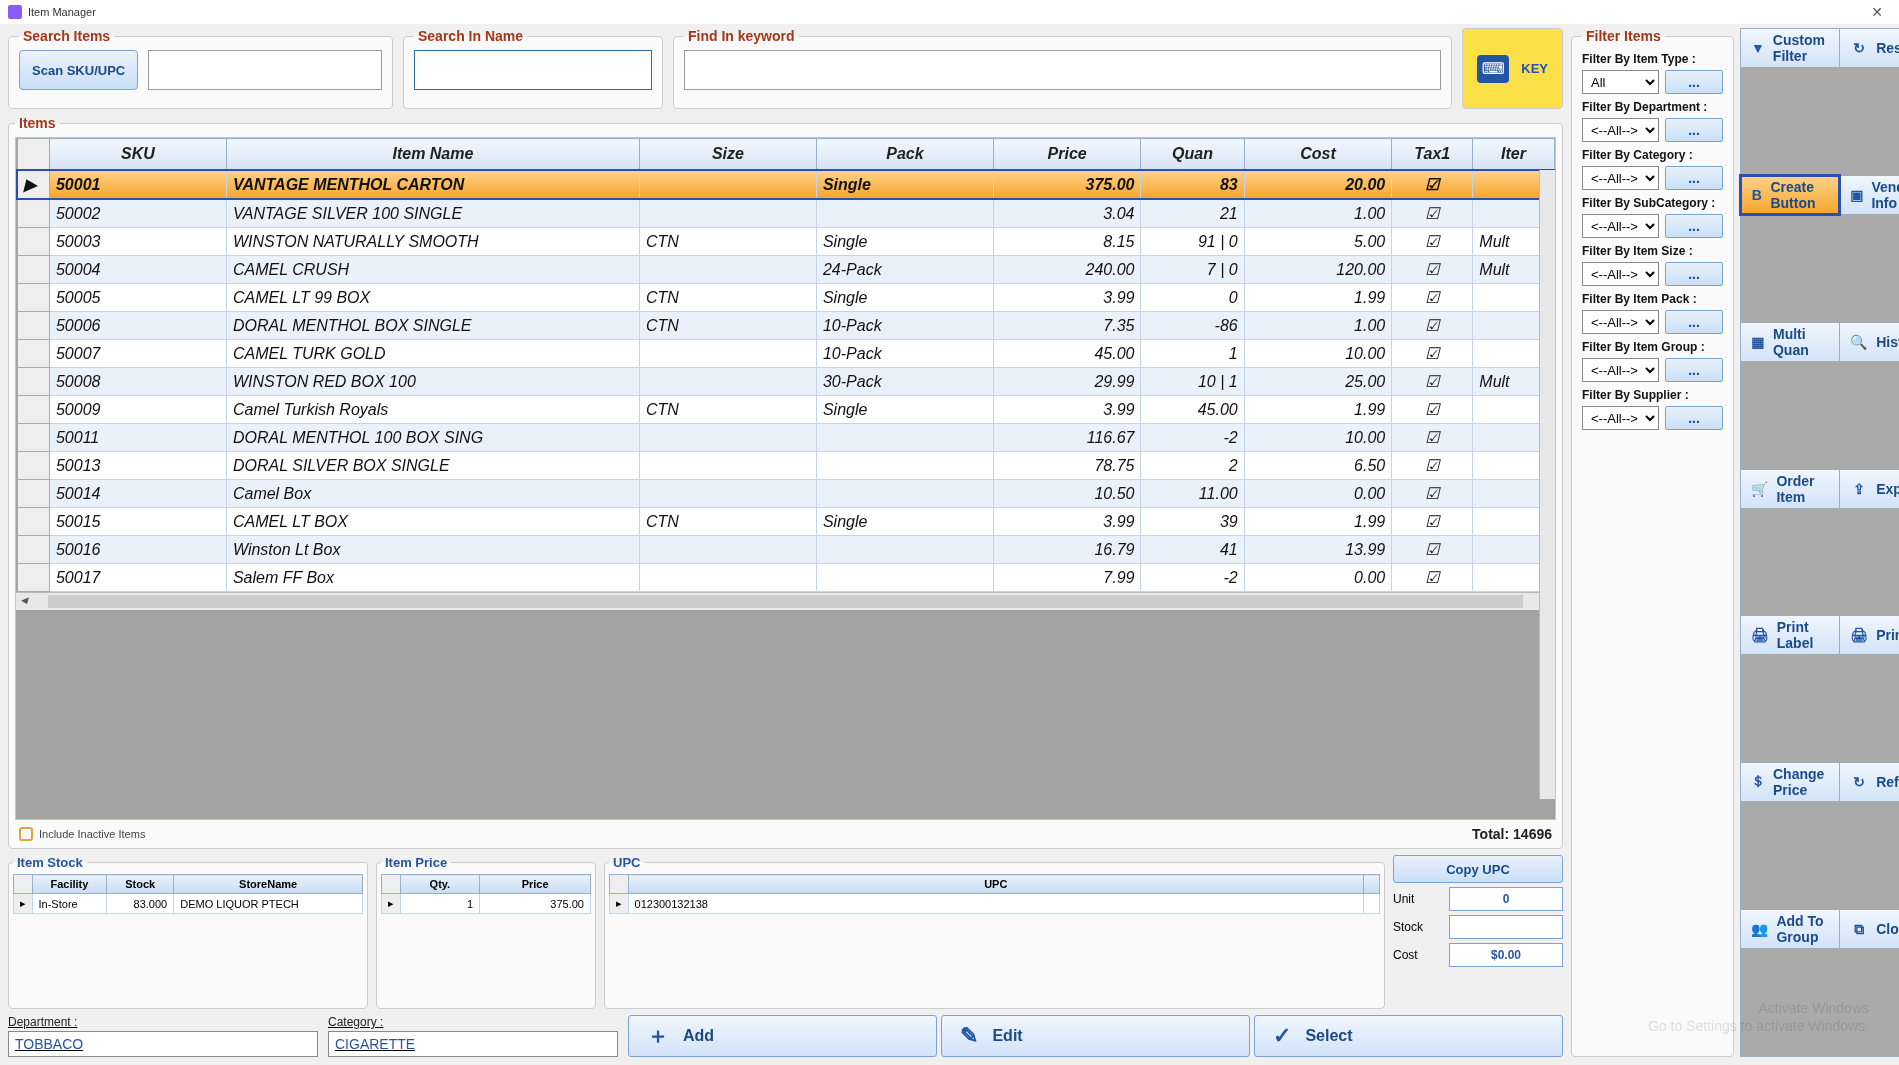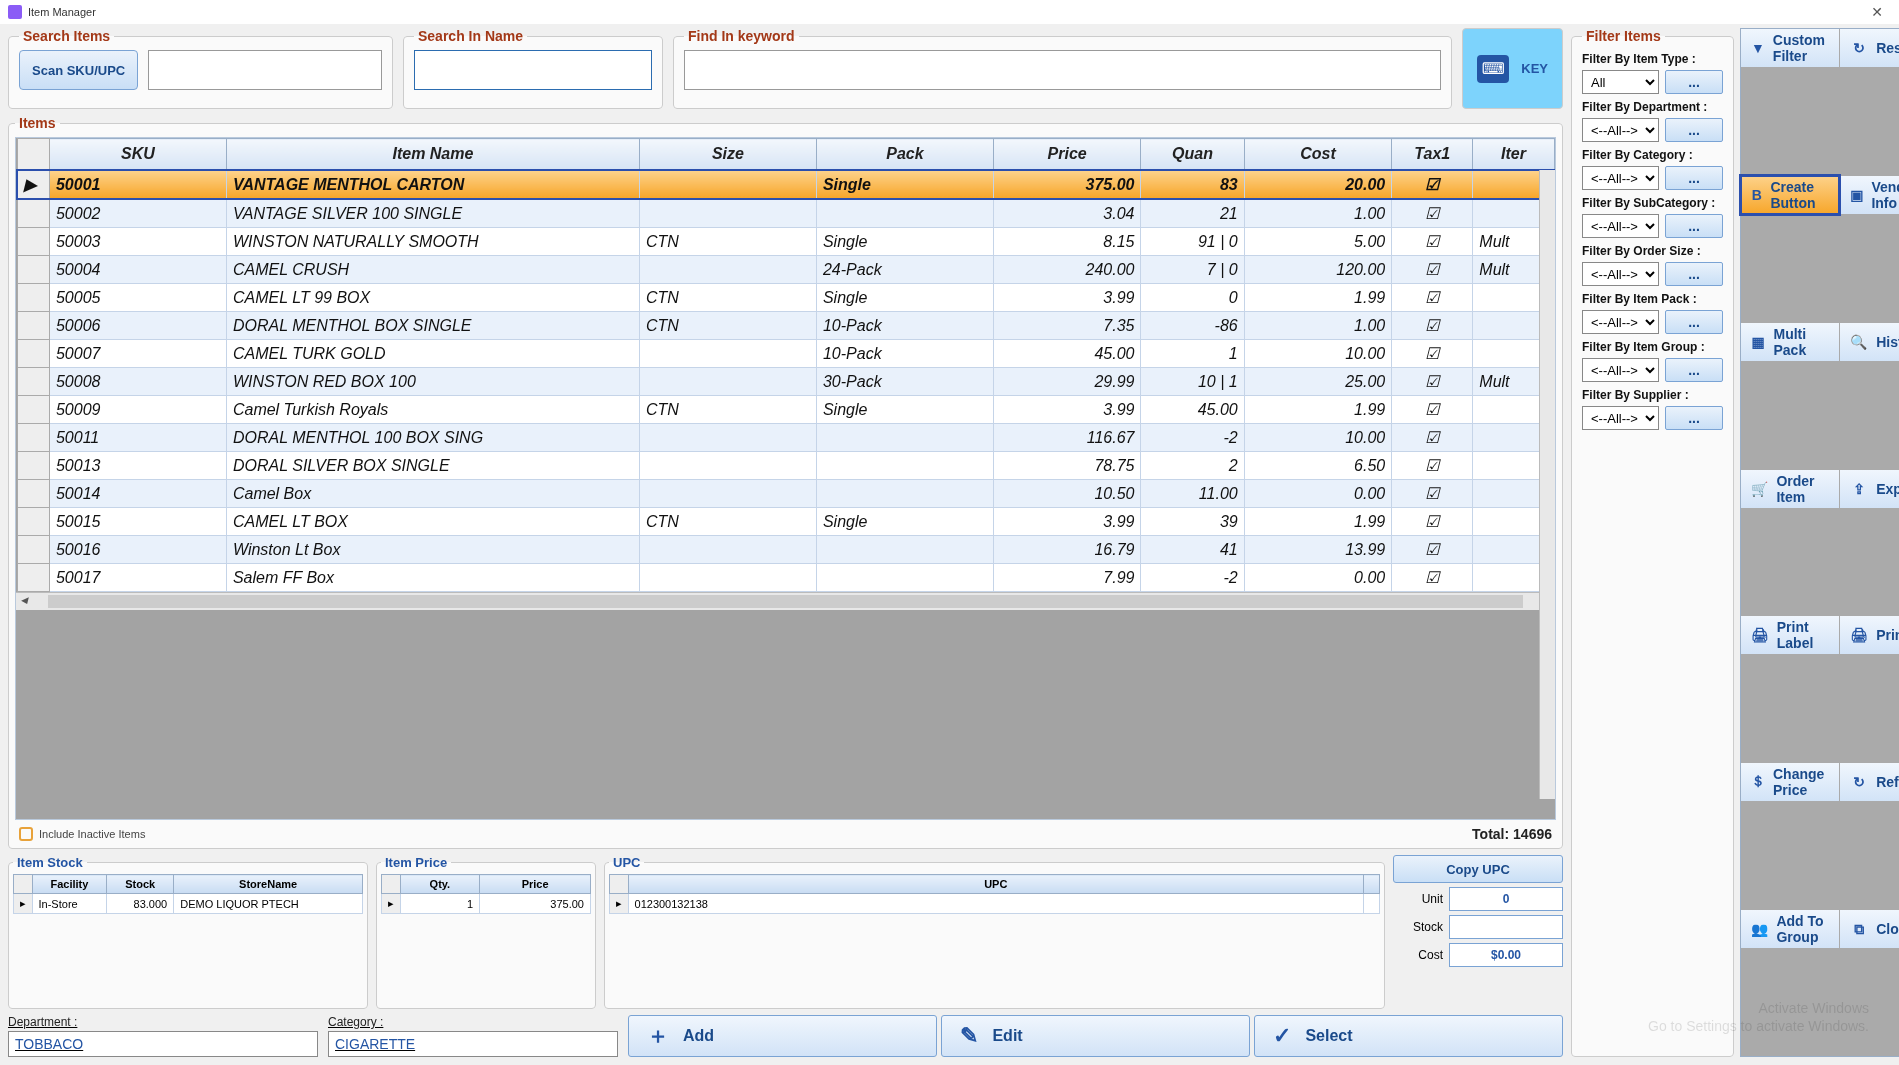--- a/index.html
+++ b/index.html
@@ -22,21 +22,21 @@
 
 
 .search-row { display: flex; gap: 10px; align-items: stretch; }
 .search-row fieldset { padding: 6px 10px 18px; }
 .search-row .fs-search-items { width: 385px; display: flex; gap: 10px; align-items: center; }
 .search-row .fs-search-name { width: 260px; }
 .search-row .fs-find-kw { flex: 1; }
 .big-input { width: 100%; height: 40px; border: 1px solid #2b6cb0; background: #fff; padding: 4px 8px; font-size: 14px; }
 .gray-input { width: 100%; height: 40px; border: 1px solid #999; background: #fff; padding: 4px 8px; font-size: 14px; }
 .btn-scan { height: 40px; padding: 0 12px; background: linear-gradient(#eaf2fb,#c9dff6); border: 1px solid #7aa3d4; border-radius: 4px; color: #1a4a8a; font-weight: bold; font-size: 13px; cursor: pointer; }
-.key-block { display: flex; align-items: center; gap: 12px; border: 1px solid #ccc; border-radius: 4px; padding: 6px 14px; background: #7dd3fc; }
+.key-block { display: flex; align-items: center; gap: 12px; border: 1px solid #ccc; border-radius: 4px; padding: 6px 14px; background: #fde047; }
 .kbd-icon { width: 32px; height: 28px; background: #2455a4; border-radius: 4px; position: relative; }
 .kbd-icon::after { content: '⌨'; color: #fff; font-size: 16px; position: absolute; inset: 0; display: flex; align-items: center; justify-content: center; }
 .key-label { color: #2455a4; font-weight: bold; font-size: 13px; }
 
 
 .items-container { flex: 1; min-height: 0; }
 .fs-items { height: 100%; display: flex; flex-direction: column; padding: 6px; }
 .table-wrap { flex: 1; border: 1px solid #b9c9dc; background: #a3a3a3; overflow: hidden; position: relative; font-style: italic; }
 .items-table { width: 100%; border-collapse: collapse; table-layout: fixed; }
 .items-table th { background: linear-gradient(#f3f7fc,#d6e4f5); border: 1px solid #99aec7; padding: 6px 4px; font-size: 16px; font-weight: bold; color: #222; }
@@ -62,21 +62,21 @@
 
 .info-row{display:grid;grid-template-columns:360px 220px 1fr 170px;gap:8px;}
 .info-row fieldset{padding:4px;}
 .info-row legend{color:#2455a4;font-size:13px;}
 .mini-table{width:100%;border-collapse:collapse;font-size:11px;}
 .mini-table th{background:linear-gradient(#e9f1fb,#c8dcf3);border:1px solid #99aec7;padding:3px 6px;font-weight:bold;text-align:center;}
 .mini-table td{border:1px solid #c5d4e8;padding:3px 6px;background:#fff;}
 .mini-table .mrh{width:14px;background:#eee;}
 .copy-upc-col{display:flex;flex-direction:column;gap:4px;}
 .btn-copyupc{height:28px;background:linear-gradient(#eaf2fb,#c9dff6);border:1px solid #7aa3d4;border-radius:3px;color:#1a4a8a;font-weight:bold;font-size:13px;cursor:pointer;}
-.unit-row{display:grid;grid-template-columns:50px 1fr;gap:6px;align-items:center;font-size:12px;text-align:right;}
+.unit-row{display:grid;grid-template-columns:50px 1fr;gap:6px;align-items:center;font-size:12px;}
 .unit-box{border:1px solid #7aa3d4;background:#fff;height:24px;display:flex;align-items:center;justify-content:center;color:#2455a4;font-weight:bold;}
 
 
 .deptcat-row{display:grid;grid-template-columns:310px 290px 1fr;gap:10px;align-items:end;}
 .dc-block{display:flex;flex-direction:column;gap:2px;text-decoration:underline;}
 .dc-block label{font-size:12px;color:#222;}
 .dc-input{height:26px;border:1px solid #888;padding:2px 6px;background:#fff;font-size:14px;color:#2455a4;}
 .action-row{display:grid;grid-template-columns:repeat(3,1fr);gap:4px;}
 .big-btn{height:42px;display:flex;align-items:center;gap:14px;padding:0 18px;background:linear-gradient(#f0f6fd,#d2e3f7);border:1px solid #7aa3d4;border-radius:3px;color:#1a4a8a;font-weight:bold;font-size:16px;cursor:pointer;}
 .big-btn .bicon{font-size:22px;color:#2455a4;}
@@ -481,21 +481,21 @@
           </div>
         </div>
       <div class="filter-block">
           <label>Filter By SubCategory :</label>
         <div class="filter-line">
             <select class="fsel"><option>&lt;--All--&gt;</option></select>
             <button class="dots-btn">...</button>
           </div>
         </div>
       <div class="filter-block">
-          <label>Filter By Order Size :</label>
+          <label>Filter By Item Size :</label>
         <div class="filter-line">
             <select class="fsel"><option>&lt;--All--&gt;</option></select>
             <button class="dots-btn">...</button>
           </div>
         </div>
       <div class="filter-block">
           <label>Filter By Item Pack :</label>
         <div class="filter-line">
             <select class="fsel"><option>&lt;--All--&gt;</option></select>
             <button class="dots-btn">...</button>
@@ -529,21 +529,21 @@
       <div class="side-btn highlighted">
           <span class="sicon">B</span>
           <span>Create Button</span>
         </div>
       <div class="side-btn">
           <span class="sicon">▣</span>
           <span>Vendor Info</span>
         </div>
       <div class="side-btn">
           <span class="sicon">▦</span>
-          <span>Multi Pack</span>
+          <span>Multi Quan</span>
         </div>
       <div class="side-btn">
           <span class="sicon">🔍</span>
           <span>History</span>
         </div>
       <div class="side-btn">
           <span class="sicon">🛒</span>
           <span>Order Item</span>
         </div>
       <div class="side-btn">

